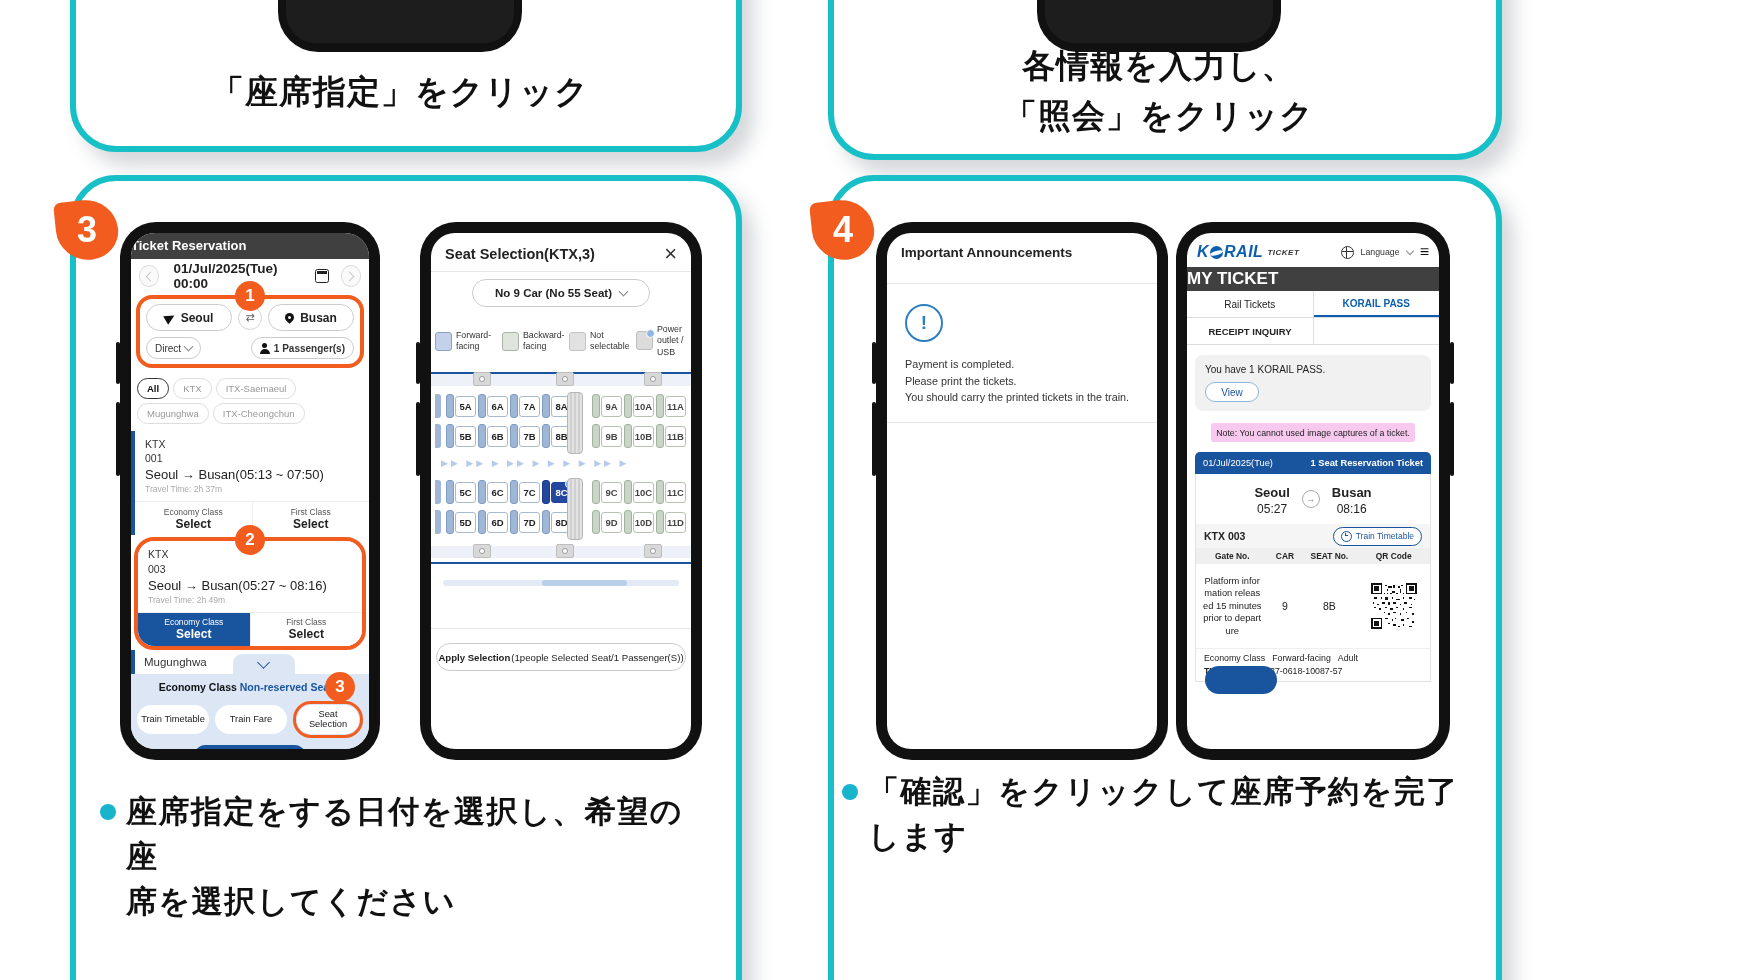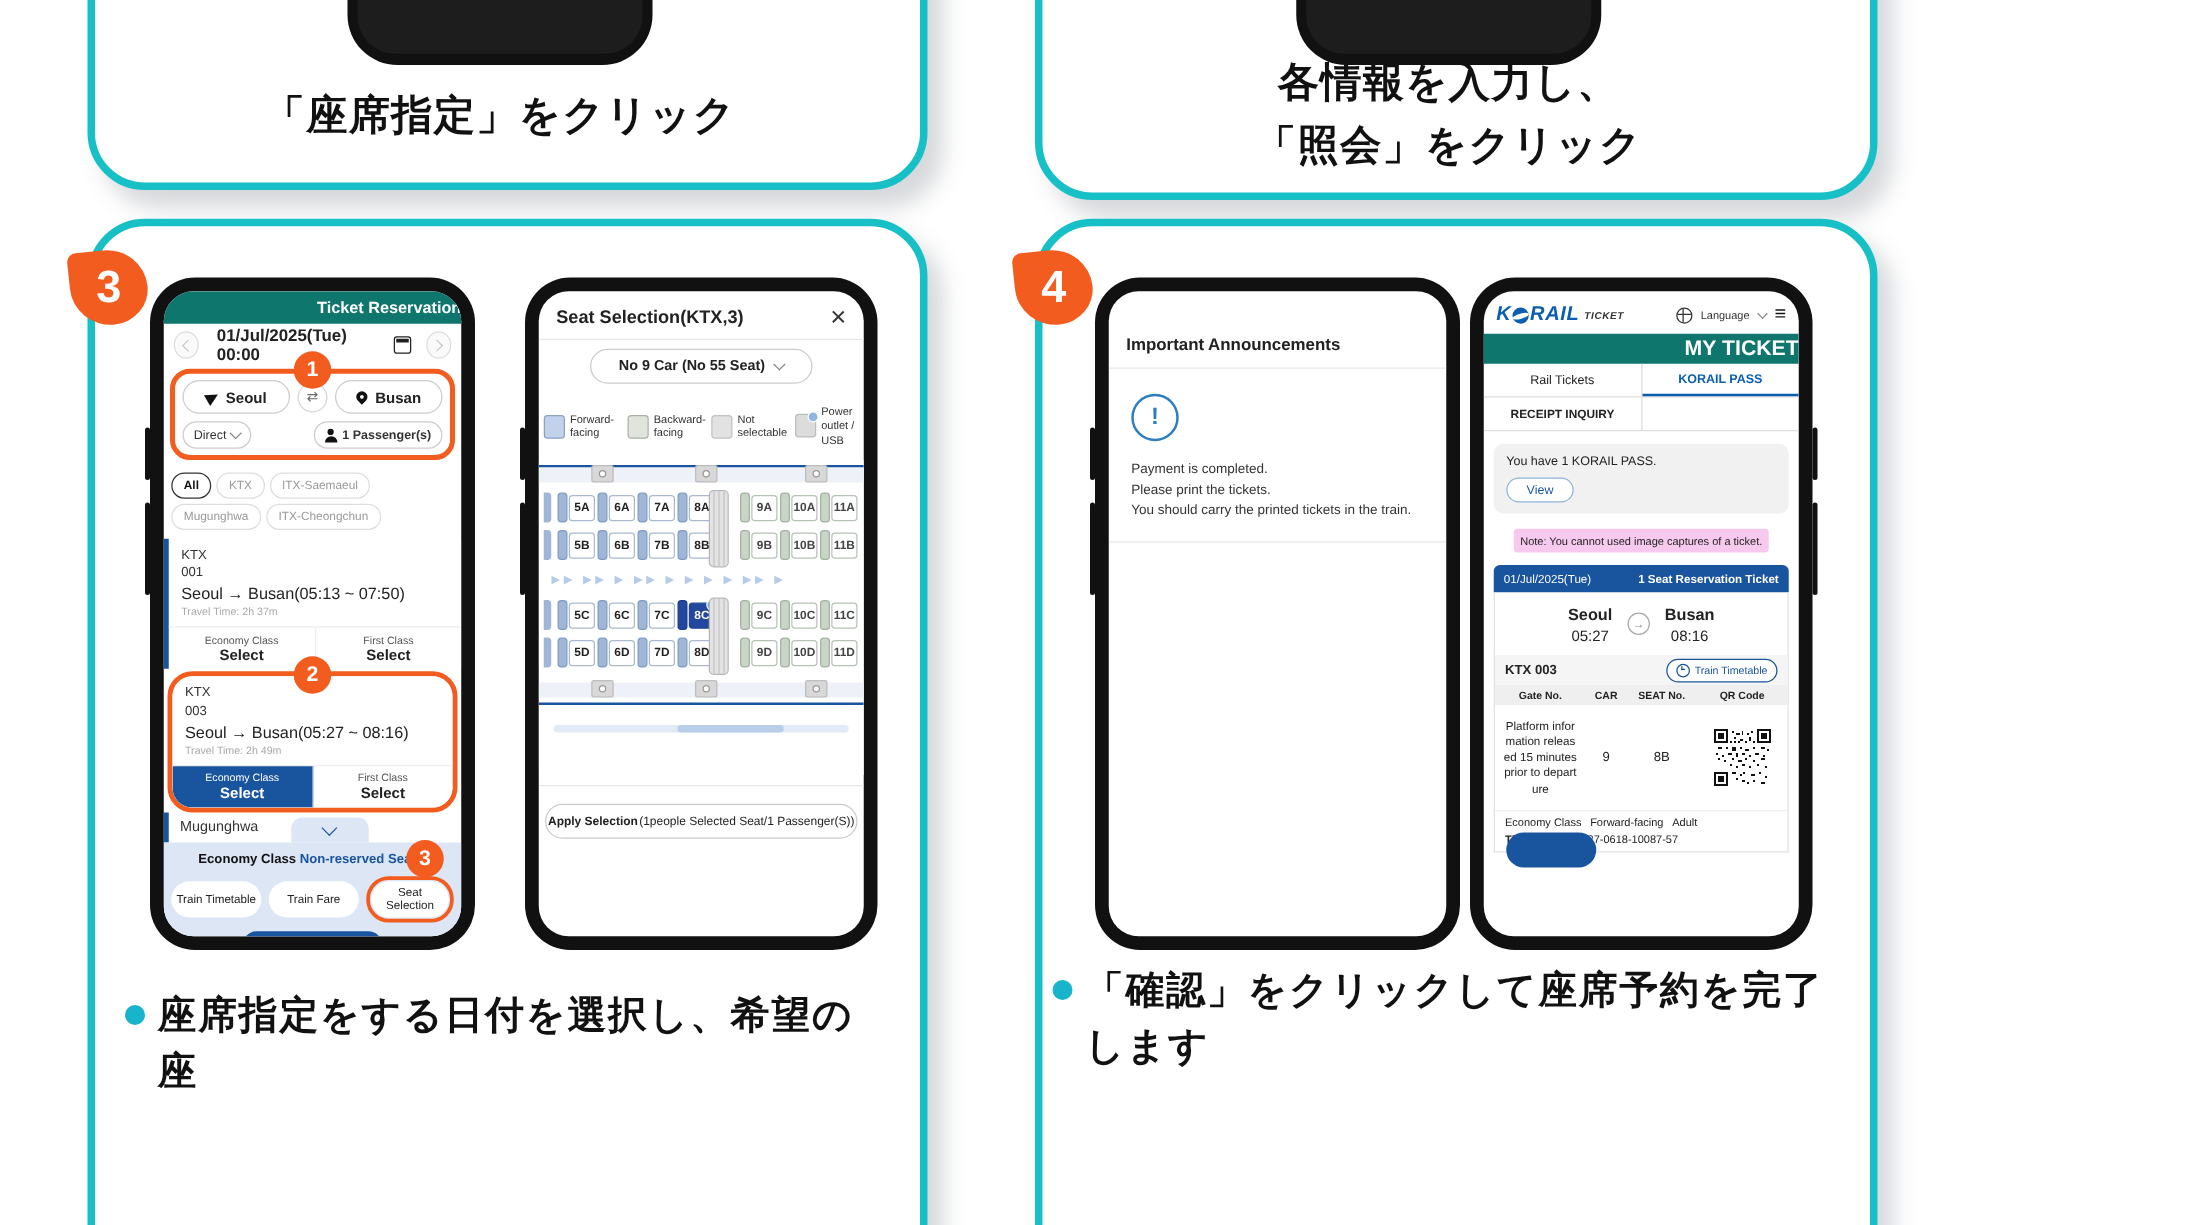--- a/index.html
+++ b/index.html
@@ -23,21 +23,21 @@
   .phone::before,.phone::after{content:"";position:absolute;left:-4px;width:4px;background:#111;border-radius:2px}
   .phone::before{top:120px;height:42px}
   .phone::after{top:180px;height:74px}
   .phone.nub-right::before,.phone.nub-right::after{left:auto;right:-4px}
   .phone-stub{position:absolute;background:#111;border-radius:0 0 40px 40px;z-index:4}
   .phone-stub i{position:absolute;left:8px;right:8px;top:0;bottom:9px;background:#1d1d1d;border-radius:0 0 30px 30px}
   .screen{width:100%;height:100%;background:#fff;border-radius:24px;overflow:hidden;position:relative;
           display:flex;flex-direction:column;box-sizing:border-box}
 
   
-  .hdr-teal{background:#0f766e;color:#fff;font-weight:bold;text-align:right}
+  .hdr-teal{background:#404040;color:#fff;font-weight:bold;text-align:left}
   .divider{height:1px;background:#e7e7e7;flex:none}
   .pill{border:1px solid #ccc;border-radius:16px;background:#fff;display:flex;align-items:center;justify-content:center}
   .chev{display:inline-block;width:6px;height:6px;border-right:1.7px solid #888;border-bottom:1.7px solid #888;transform:rotate(45deg);margin-top:-3px}
   .chev.blue{border-color:#19549e;width:8px;height:8px}
   .circle-btn{width:20px;height:20px;border:1px solid #ddd;border-radius:50%;display:flex;align-items:center;justify-content:center;background:#fafafa}
   .circle-btn b{width:6px;height:6px;border-left:1.8px solid #c9c9c9;border-bottom:1.8px solid #c9c9c9;transform:rotate(45deg);margin-left:2px}
   .circle-btn.r b{transform:rotate(225deg);margin-left:-2px}
   .x-icon::before{content:"×";font-size:22px;color:#333;font-weight:normal}
   .num-badge{position:absolute;width:30px;height:30px;border-radius:50%;background:#f25c1e;color:#fff;
              font-weight:bold;font-size:17px;display:flex;align-items:center;justify-content:center;z-index:8}
@@ -126,21 +126,21 @@
         background:repeating-linear-gradient(90deg,#e3e3e3 0 2px,#cfcfcf 2px 4px)}
   .aisle{position:absolute;left:10px;right:4px;color:#b6cbe9;font-size:9px;letter-spacing:3px;white-space:nowrap;overflow:hidden}
   .aisle::before{content:"▶▶  ▶▶  ▶  ▶▶  ▶ ▶  ▶ ▶  ▶▶ ▶"}
   .scrolltrack{position:absolute;left:12px;right:12px;height:6px;border-radius:3px;background:#e2eaf5}
   .scrollthumb{position:absolute;left:42%;width:36%;height:6px;border-radius:3px;background:#b9cfe9}
   .p2-apply{margin:14px auto 0;width:248px;height:26px;border:1px solid #ccc;border-radius:14px;display:flex;
             align-items:center;justify-content:center;font-size:9.6px;color:#222;flex:none;background:#fff}
   .p2-apply b{margin-right:1px}
 
   
-  .p3-title{height:38px;display:flex;align-items:center;padding:23px 14px 0;flex:none}
+  .p3-title{height:38px;display:flex;align-items:flex-start;padding:12px 14px 0;flex:none}
   .p3-title b{font-size:13.5px}
   .alert-circle{width:34px;height:34px;border:2.5px solid #2d7fc1;border-radius:50%;display:flex;align-items:center;justify-content:center;margin:20px 0 14px 18px}
   .alert-circle::before{content:"!";color:#2d7fc1;font-size:19px;font-weight:bold}
   .p3-lines{margin-left:18px;font-size:10.8px;color:#333;line-height:1.55}
   .p3-lines span{display:block}
   .confirm-wrap{display:flex;justify-content:center;margin-top:14px}
   .confirm-ring{border:4px solid #f25c1e;border-radius:22px;padding:3px 4px}
   .confirm-btn{width:96px;height:28px;border:1.5px solid #aaa;border-radius:15px;display:flex;align-items:center;justify-content:center;font-weight:bold;font-size:12.5px;background:#fff}
 
   
@@ -526,21 +526,21 @@
     <div class="p2-apply">
       <b>Apply Selection</b>
         <span>(1people Selected Seat/1 Passenger(S))</span>
     </div>
   </div>
 </div>
 
 <div class="caption bullet-cap" style="left:100px;top:790px;width:615px">
   <span class="bullet-dot"></span>
   <span><span>座席指定をする日付を選択し、希望の座</span><br>
-        </span>
+        <span>席を選択してください</span></span>
 </div>
 
 <div class="phone" style="left:876px;top:222px;width:292px;height:538px">
   <div class="screen">
     <div class="p3-title">
         <b>Important Announcements</b>
       </div>
     <div class="divider"></div>
     <div class="alert-circle"></div>
     <div class="p3-lines">

